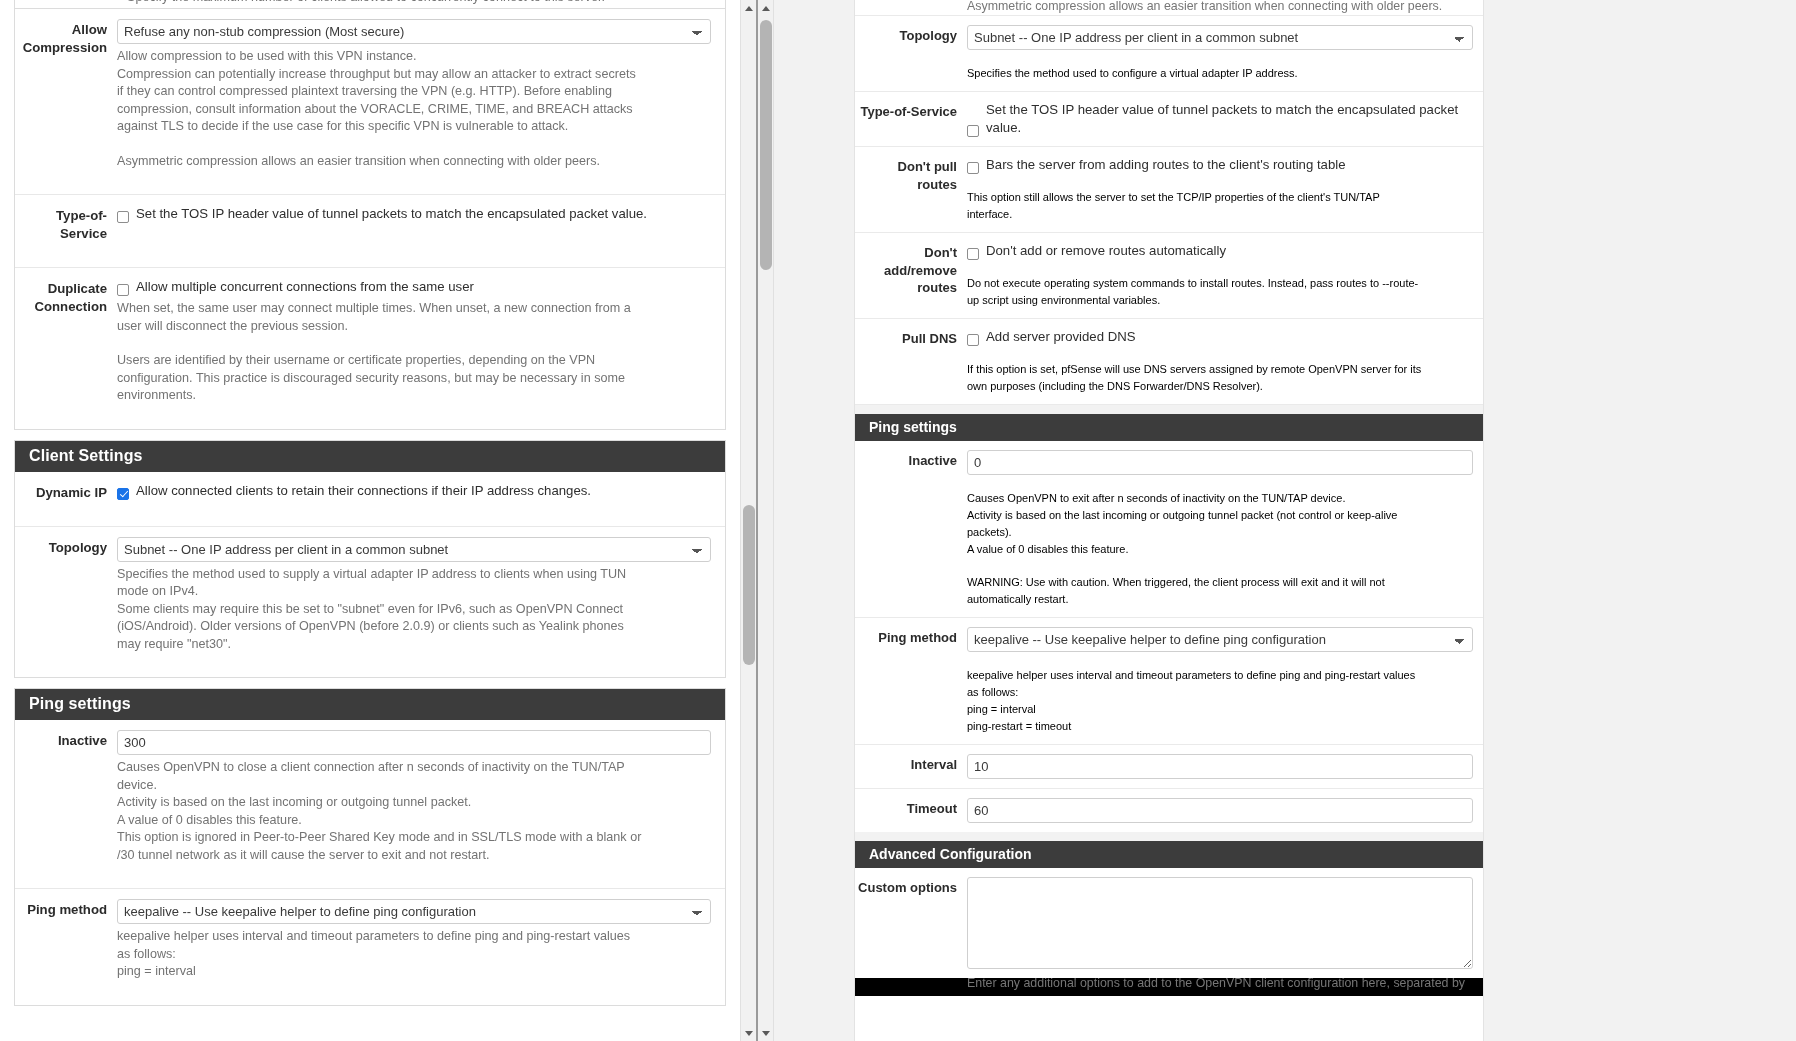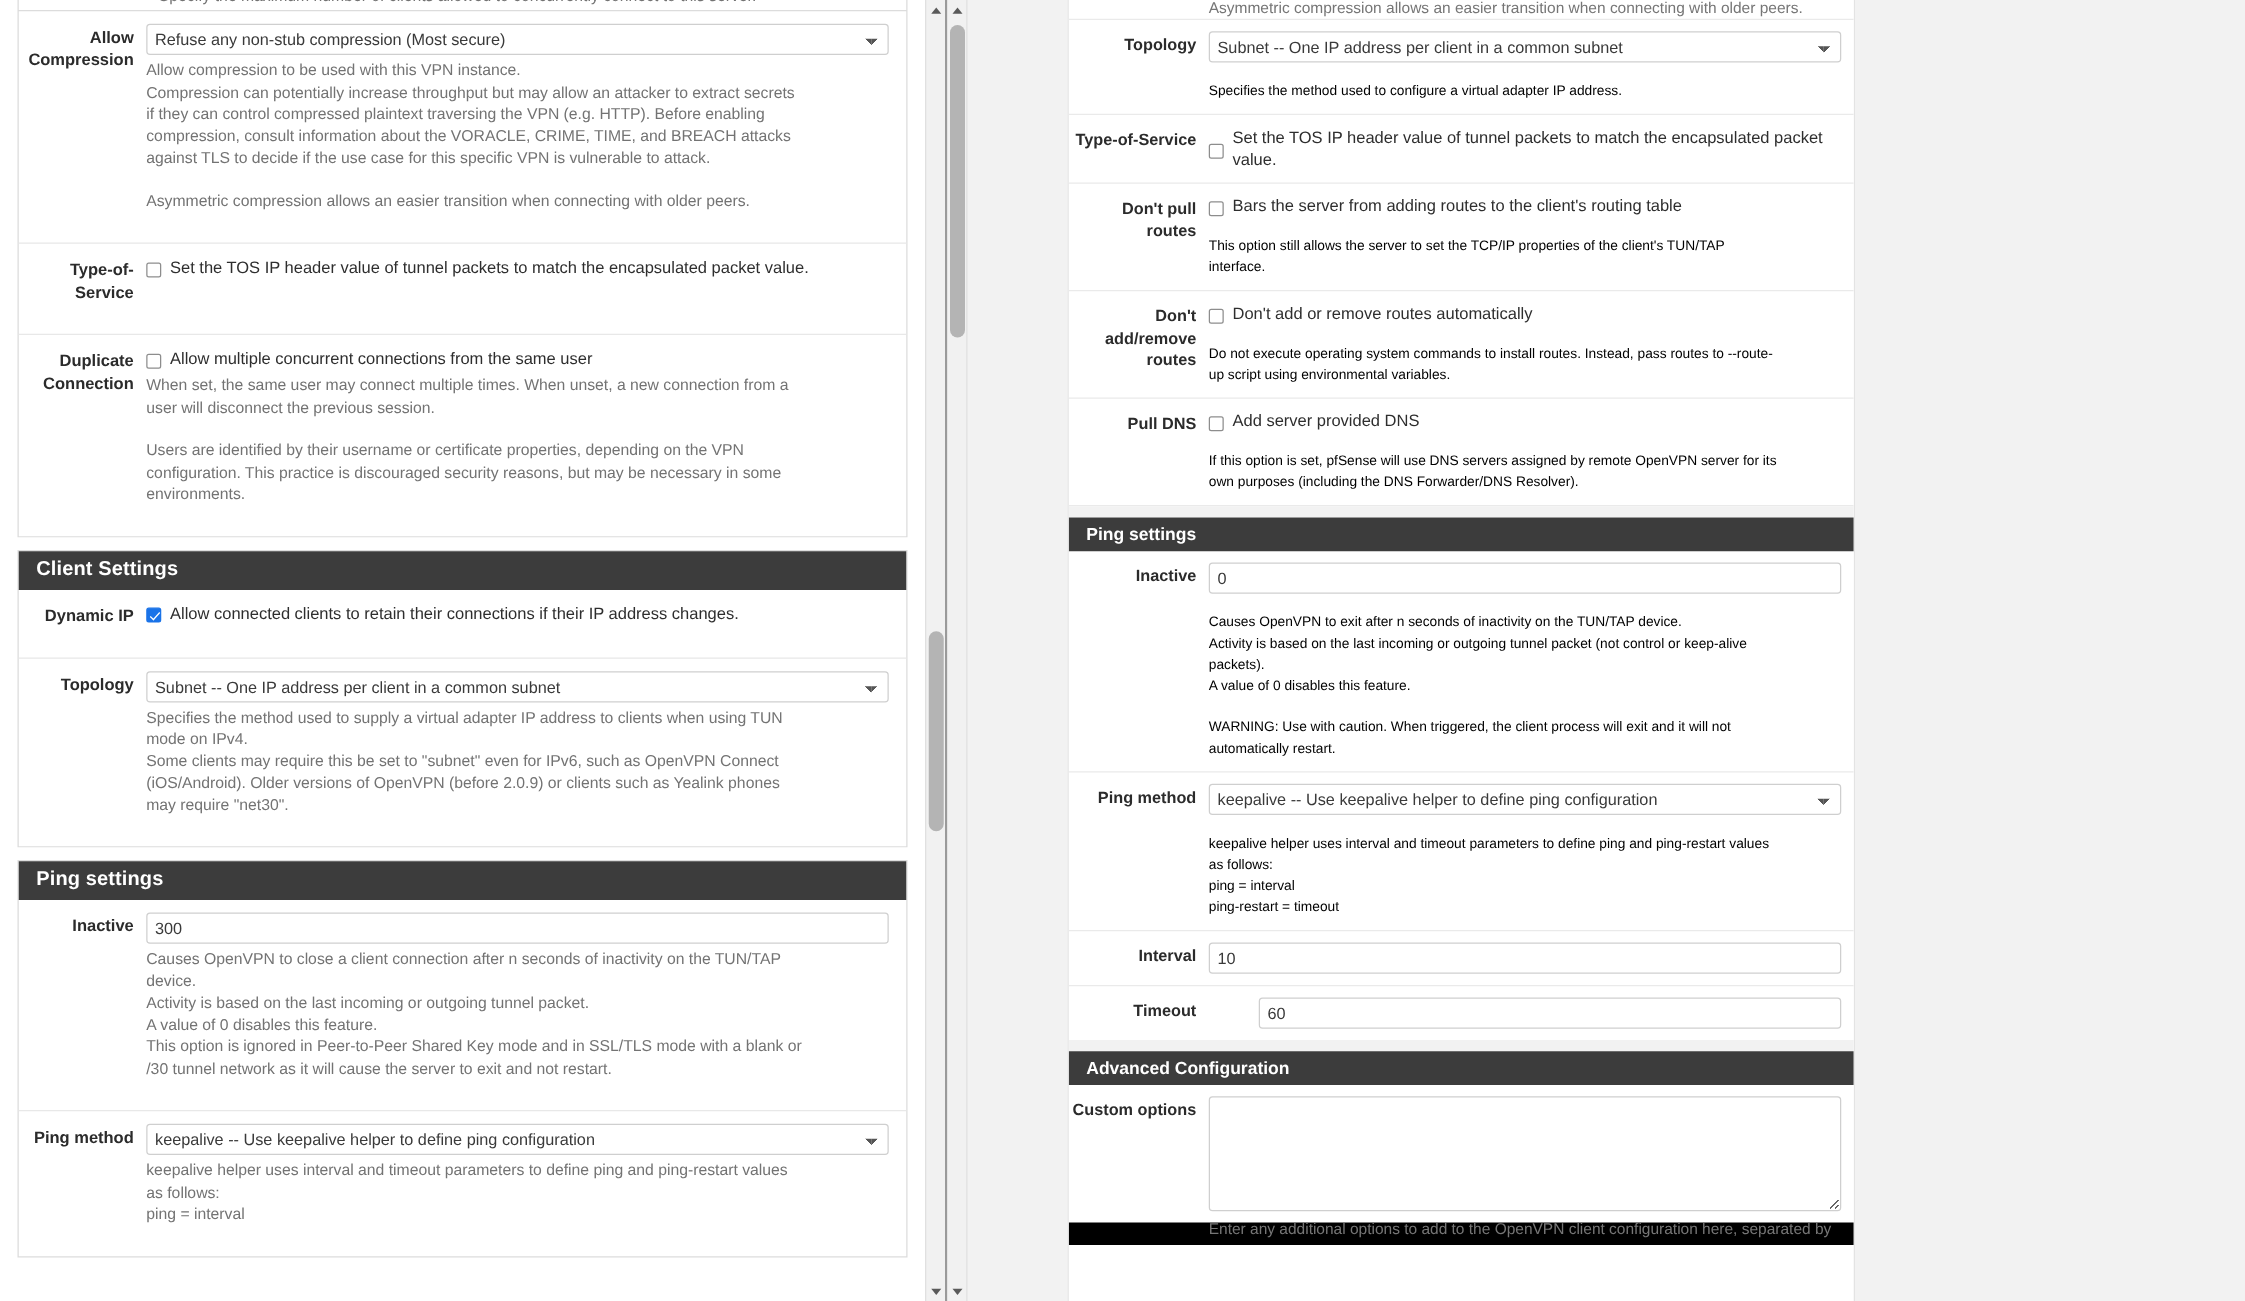--- a/index.html
+++ b/index.html
@@ -88,21 +88,21 @@
   }
   .help {
     font-size: 12.6px;
     color: #737373;
     line-height: 17.5px;
     margin-top: 4px;
   }
   .help p { margin: 0; }
   .help .blank { height: 17px; }
 
-  .chkline { display: flex; align-items: center; gap: 7px; }
+  .chkline { display: flex; align-items: flex-end; gap: 7px; }
   .cb {
     flex: 0 0 auto;
     width: 12px; height: 12px;
     border: 1px solid #8d8d8d;
     border-radius: 2px;
     background: #fff;
     margin-top: 3px;
     position: relative;
   }
   .cb.on {
@@ -517,21 +517,21 @@
           </div>
         </div>
 
         <div class="rrow">
           <div class="rlbl">Interval</div>
           <div class="rctl">
             <input class="inp" type="text" value="10" style="">
           </div>
         </div>
 
-        <div class="rrow nob" style="border-bottom:none;gap:40px;">
+        <div class="rrow nob" style="border-bottom:none;">
           <div class="rlbl">Timeout</div>
           <div class="rctl">
             <input class="inp" type="text" value="60" style="">
           </div>
         </div>
       </div>
 
       <div class="rsec-gap"></div>
 
       <div class="rcard">

